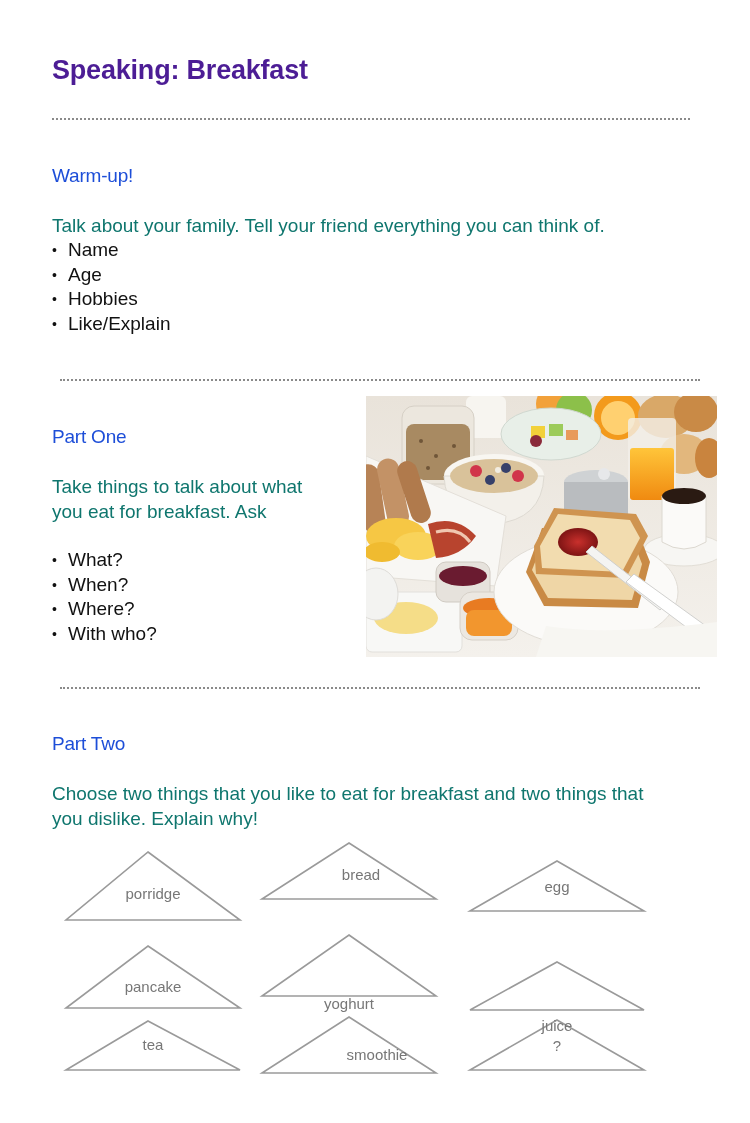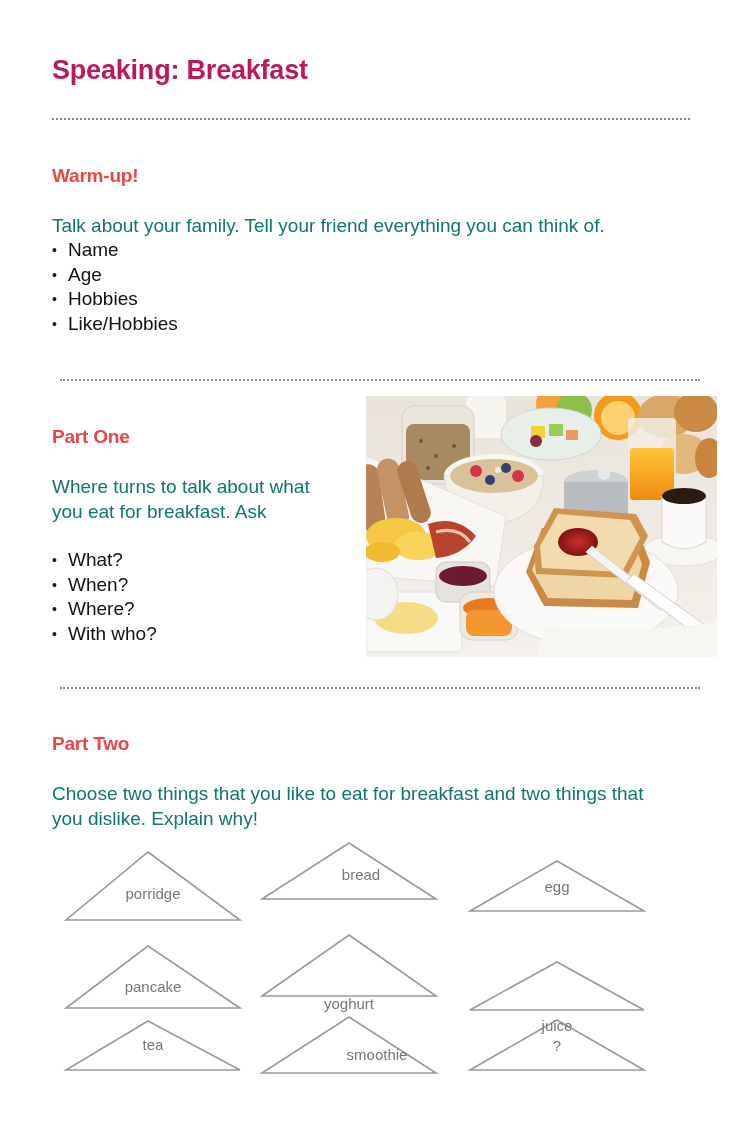--- a/index.html
+++ b/index.html
@@ -15,31 +15,31 @@
       color: #111111;
     }
     .abs { position: absolute; }
 
     .page-title {
       left: 52px;
       top: 55px;
       font-size: 27px;
       font-weight: bold;
       letter-spacing: -0.2px;
-      color: #be185d;
+      color: #4c1d95;
       white-space: nowrap;
     }
     .divider {
       height: 0;
       border-top: 2px dotted #8a8a8a;
     }
     .section-heading {
       font-size: 19px;
-      font-weight: bold;
-      color: #ef4444;
+      font-weight: normal;
+      color: #1d4ed8;
       white-space: nowrap;
       letter-spacing: -0.2px;
     }
     .body-text {
       font-size: 19px;
       line-height: 24.5px;
       color: #0f766e;
     }
     .bullet-list { list-style: none; }
     .bullet-list li {
@@ -89,30 +89,30 @@
 
 <div class="abs divider" style="left:52px; top:118px; width:638px;"></div>
 
 <section>
   <div class="abs section-heading" style="left:52px; top:165px;">Warm-up!</div>
   <div class="abs body-text" style="left:52px; top:214px; white-space:nowrap;">Talk about your family. Tell your friend everything you can think of.</div>
   <ul class="abs bullet-list" style="left:52px; top:238px;">
     <li><span class="dot">•</span><span>Name</span></li>
     <li><span class="dot">•</span><span>Age</span></li>
     <li><span class="dot">•</span><span>Hobbies</span></li>
-    <li><span class="dot">•</span><span>Like/Hobbies</span></li>
+    <li><span class="dot">•</span><span>Like/Explain</span></li>
   </ul>
 </section>
 
 <div class="abs divider" style="left:60px; top:379px; width:640px;"></div>
 
 <section>
   <div class="abs section-heading" style="left:52px; top:426px;">Part One</div>
   <div class="abs body-text" style="left:52px; top:475px; white-space:nowrap;">
-    <div>Where turns to talk about what</div>
+    <div>Take things to talk about what</div>
     <div>you eat for breakfast. Ask</div>
   </div>
   <ul class="abs bullet-list" style="left:52px; top:548px;">
     <li><span class="dot">•</span><span>What?</span></li>
     <li><span class="dot">•</span><span>When?</span></li>
     <li><span class="dot">•</span><span>Where?</span></li>
     <li><span class="dot">•</span><span>With who?</span></li>
   </ul>
 
   <div class="abs photo" role="img" aria-label="Breakfast table with toast and jam, scrambled eggs, bacon, sausages, cereal with berries, fruit salad, orange juice, coffee, butter and croissants">

